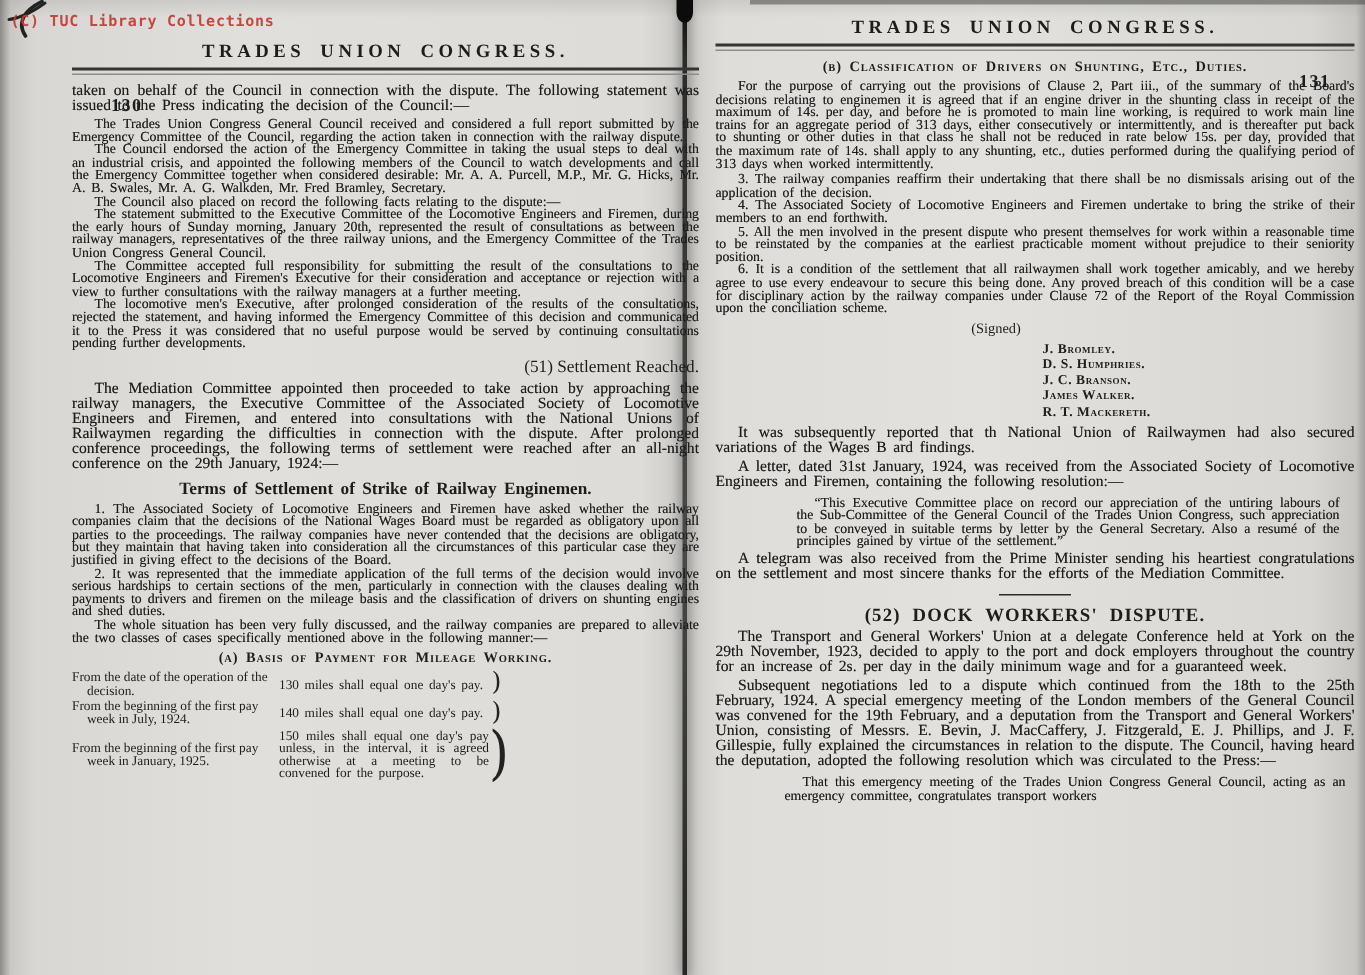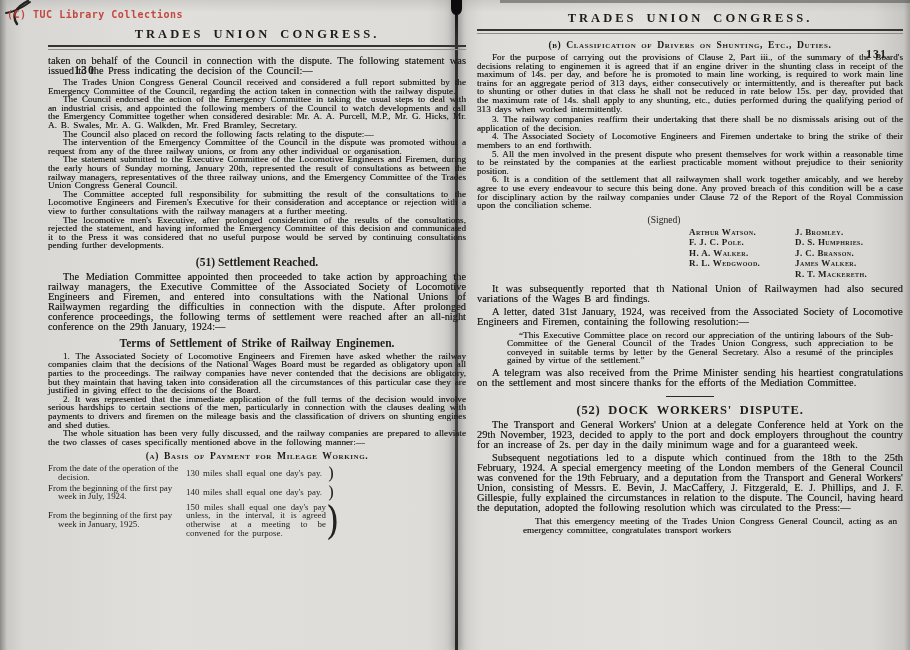--- a/index.html
+++ b/index.html
@@ -35,21 +35,21 @@
   .headtitle{text-align:center;font-weight:bold;font-size:12.5px;letter-spacing:3px;word-spacing:4px;}
   .rule{margin-top:3px;height:2px;border-top:2px solid #343432;border-bottom:1px solid #8d8d89;}
   .page-left .rule{margin-bottom:6px;}
   .page-right .rule{margin-bottom:5px;}
 
   p{margin:0;}
   .j{text-align:justify;}
   .ind{text-indent:15px;}
   .t-main{font-size:10.4px;line-height:10px;word-spacing:1.8px;text-shadow:0 0 .4px rgba(25,25,25,.6);}
   .t-small{font-size:9.2px;line-height:8.6px;word-spacing:1.6px;text-shadow:0 0 .35px rgba(25,25,25,.6);}
-  .h-section{margin:6px 0 4px;text-align:center;font-weight:bold;font-size:11.5px;}
+  .h-section{margin:6px 0 4px;text-align:right;font-weight:normal;font-size:11.5px;}
   .h-terms{margin:5px 0 3px;text-align:center;font-weight:bold;font-size:11.5px;word-spacing:2px;}
   .h-smallcaps{margin:4px 0 3px;text-align:center;font-variant:small-caps;font-weight:bold;
     font-size:9.6px;letter-spacing:.6px;word-spacing:2px;}
 
   .mileage{position:relative;margin-top:2px;font-size:8.9px;line-height:8.6px;}
   .m-rows{width:288px;}
   .m-row{display:flex;align-items:center;margin-bottom:2px;}
   .m-when{width:122px;padding-left:10px;text-indent:-10px;flex:none;}
   .m-rate{flex:1;padding-left:6px;text-align:justify;word-spacing:1.5px;}
   .m-brace{flex:none;width:10px;text-align:center;font-family:"DejaVu Serif",serif;color:#222;}
@@ -57,21 +57,21 @@
   .b-l{font-size:34px;line-height:1;transform:scaleY(1.15);}
   .m-note{position:absolute;right:2px;top:52%;transform:translateY(-50%);width:122px;
     text-align:center;font-size:9.2px;line-height:9.6px;}
 
   .signed{margin:4px 52px 2px 0;text-align:center;font-size:9.6px;}
   .sigs{display:flex;margin-left:212px;}
   .sig-col{font-variant:small-caps;font-weight:bold;font-size:9px;line-height:10.6px;letter-spacing:.4px;}
   .sig-col.c1{width:100px;}
   .sig-col.c2{margin-left:6px;}
 
-  .quote{margin:4px 10px 3px 30px;text-indent:12px;font-family:Liberation Serif, serif;}
+  .quote{margin:4px 10px 3px 54px;text-indent:12px;font-family:Liberation Serif, serif;}
   .quote2{margin:4px 6px 0 46px;text-indent:12px;}
   .divider{width:48px;margin:8px auto 6px;border-top:1.6px solid #2a2a28;}
   .h-52{margin:4px 0 2px;text-align:center;font-weight:bold;font-size:12.5px;letter-spacing:.8px;word-spacing:4px;}
   .h-date{margin:0 0 5px;text-align:center;font-weight:bold;font-size:11px;}
   .sp-after{margin-bottom:3px;}
   .sp-after-s{margin-bottom:2px;}
 </style>
 </head>
 <body>
 
@@ -93,21 +93,20 @@
       <span class="pagenum pl">130</span>
       <div class="headtitle">TRADES UNION CONGRESS.</div>
     </div>
     <div class="rule"></div>
 
     <p class="t-main j sp-after-s">taken on behalf of the Council in connection with the dispute.  The following statement was issued to the Press indicating the decision of the Council:—</p>
 
     <p class="t-small j ind">The Trades Union Congress General Council received and considered a full report submitted by the Emergency Committee of the Council, regarding the action taken in connection with the railway dispute.</p>
     <p class="t-small j ind">The Council endorsed the action of the Emergency Committee in taking the usual steps to deal with an industrial crisis, and appointed the following members of the Council to watch developments and call the Emergency Committee together when considered desirable: Mr. A. A. Purcell, M.P., Mr. G. Hicks, Mr. A. B. Swales, Mr. A. G. Walkden, Mr. Fred Bramley, Secretary.</p>
     <p class="t-small j ind">The Council also placed on record the following facts relating to the dispute:—</p>
-    <p class="t-small j ind">The intervention of the Emergency Committee of the Council in the dispute was promoted without a request from any of the three railway unions, or from any other individual or organisation.</p>
     <p class="t-small j ind">The statement submitted to the Executive Committee of the Locomotive Engineers and Firemen, during the early hours of Sunday morning, January 20th, represented the result of consultations as between the railway managers, representatives of the three railway unions, and the Emergency Committee of the Trades Union Congress General Council.</p>
     <p class="t-small j ind">The Committee accepted full responsibility for submitting the result of the consultations to the Locomotive Engineers and Firemen's Executive for their consideration and acceptance or rejection with a view to further consultations with the railway managers at a further meeting.</p>
     <p class="t-small j ind">The locomotive men's Executive, after prolonged consideration of the results of the consultations, rejected the statement, and having informed the Emergency Committee of this decision and communicated it to the Press it was considered that no useful purpose would be served by continuing consultations pending further developments.</p>
 
     <h3 class="h-section">(51) Settlement Reached.</h3>
     <p class="t-main j ind">The Mediation Committee appointed then proceeded to take action by approaching the railway managers, the Executive Committee of the Associated Society of Locomotive Engineers and Firemen, and entered into consultations with the National Unions of Railwaymen regarding the difficulties in connection with the dispute.  After prolonged conference proceedings, the following terms of settlement were reached after an all-night conference on the 29th January, 1924:—</p>
 
     <h3 class="h-terms">Terms of Settlement of Strike of Railway Enginemen.</h3>
     <p class="t-small j ind">1. The Associated Society of Locomotive Engineers and Firemen have asked whether the railway companies claim that the decisions of the National Wages Board must be regarded as obligatory upon all parties to the proceedings.  The railway companies have never contended that the decisions are obligatory, but they maintain that having taken into consideration all the circumstances of this particular case they are justified in giving effect to the decisions of the Board.</p>
     <p class="t-small j ind">2. It was represented that the immediate application of the full terms of the decision would involve serious hardships to certain sections of the men, particularly in connection with the clauses dealing with payments to drivers and firemen on the mileage basis and the classification of drivers on shunting engines and shed duties.</p>
@@ -145,26 +144,20 @@
     <div class="h-smallcaps">(b) Classification of Drivers on Shunting, Etc., Duties.</div>
     <p class="t-small j ind sp-after-s">For the purpose of carrying out the provisions of Clause 2, Part iii., of the summary of the Board's decisions relating to enginemen it is agreed that if an engine driver in the shunting class in receipt of the maximum of 14s. per day, and before he is promoted to main line working, is required to work main line trains for an aggregate period of 313 days, either consecutively or intermittently, and is thereafter put back to shunting or other duties in that class he shall not be reduced in rate below 15s. per day, provided that the maximum rate of 14s. shall apply to any shunting, etc., duties performed during the qualifying period of 313 days when worked intermittently.</p>
 
     <p class="t-small j ind">3. The railway companies reaffirm their undertaking that there shall be no dismissals arising out of the application of the decision.</p>
     <p class="t-small j ind">4. The Associated Society of Locomotive Engineers and Firemen undertake to bring the strike of their members to an end forthwith.</p>
     <p class="t-small j ind">5. All the men involved in the present dispute who present themselves for work within a reasonable time to be reinstated by the companies at the earliest practicable moment without prejudice to their seniority position.</p>
     <p class="t-small j ind">6. It is a condition of the settlement that all railwaymen shall work together amicably, and we hereby agree to use every endeavour to secure this being done.  Any proved breach of this condition will be a case for disciplinary action by the railway companies under Clause 72 of the Report of the Royal Commission upon the conciliation scheme.</p>
 
     <div class="signed">(Signed)</div>
     <div class="sigs">
-      <div class="sig-col c1">
-        <div>Arthur Watson.</div>
-        <div>F. J. C. Pole.</div>
-        <div>H. A. Walker.</div>
-        <div>R. L. Wedgwood.</div>
-      </div>
       <div class="sig-col c2">
         <div>J. Bromley.</div>
         <div>D. S. Humphries.</div>
         <div>J. C. Branson.</div>
         <div>James Walker.</div>
         <div>R. T. Mackereth.</div>
       </div>
     </div>
 
     <p class="t-main j ind sp-after" style="margin-top:4px">It was subsequently reported that th  National Union of Railwaymen had also secured variations of the Wages B ard findings.</p>

